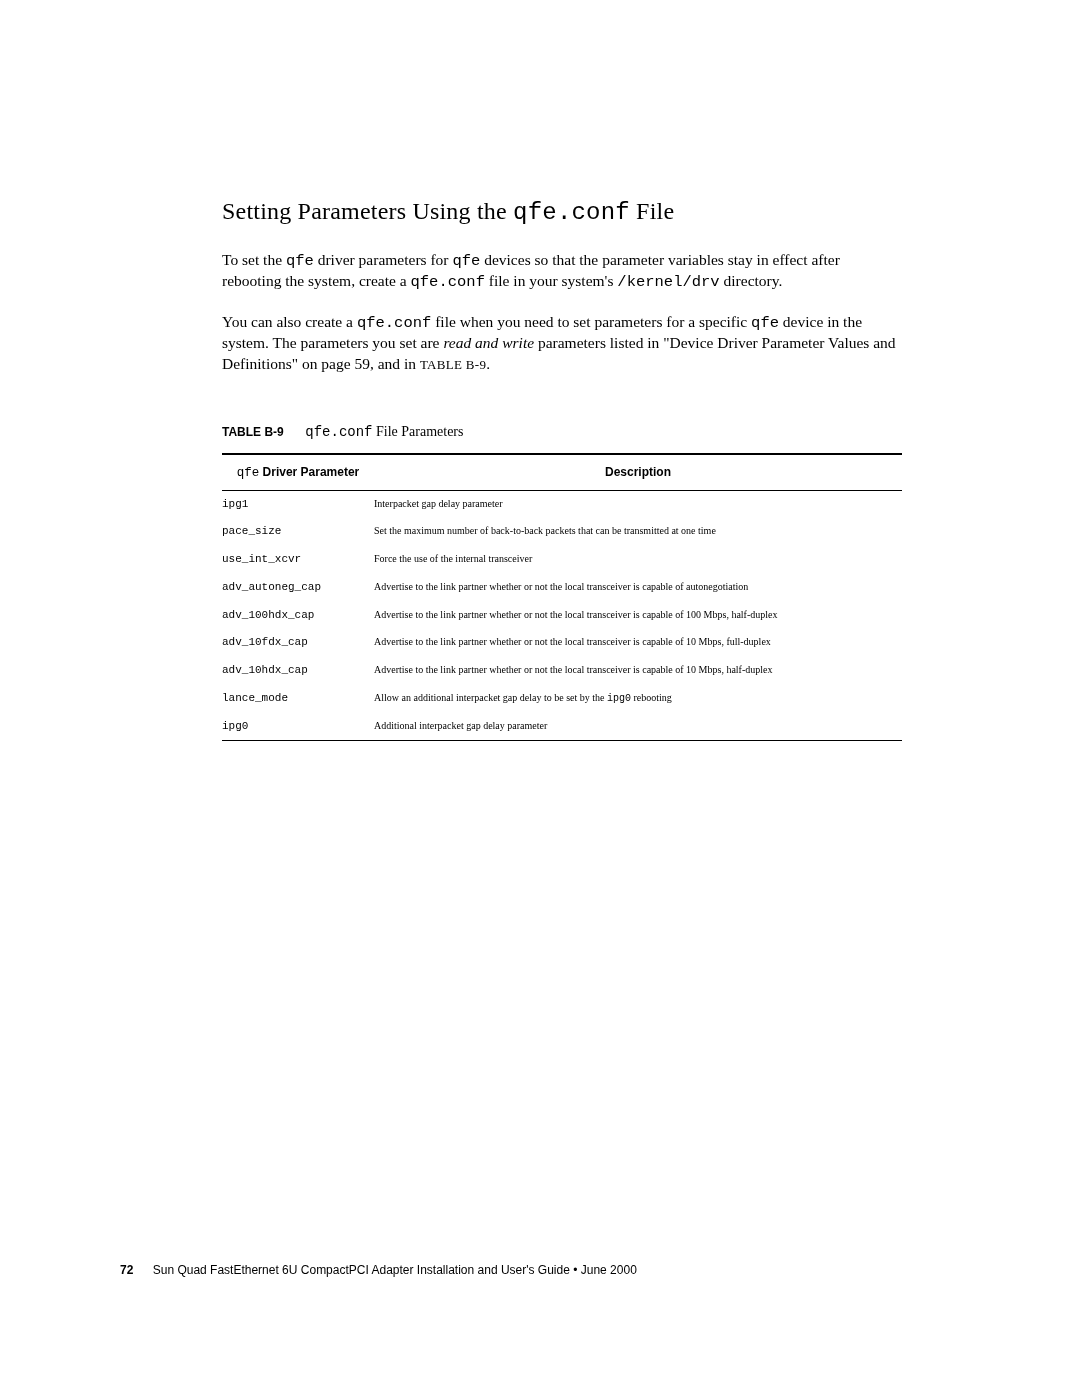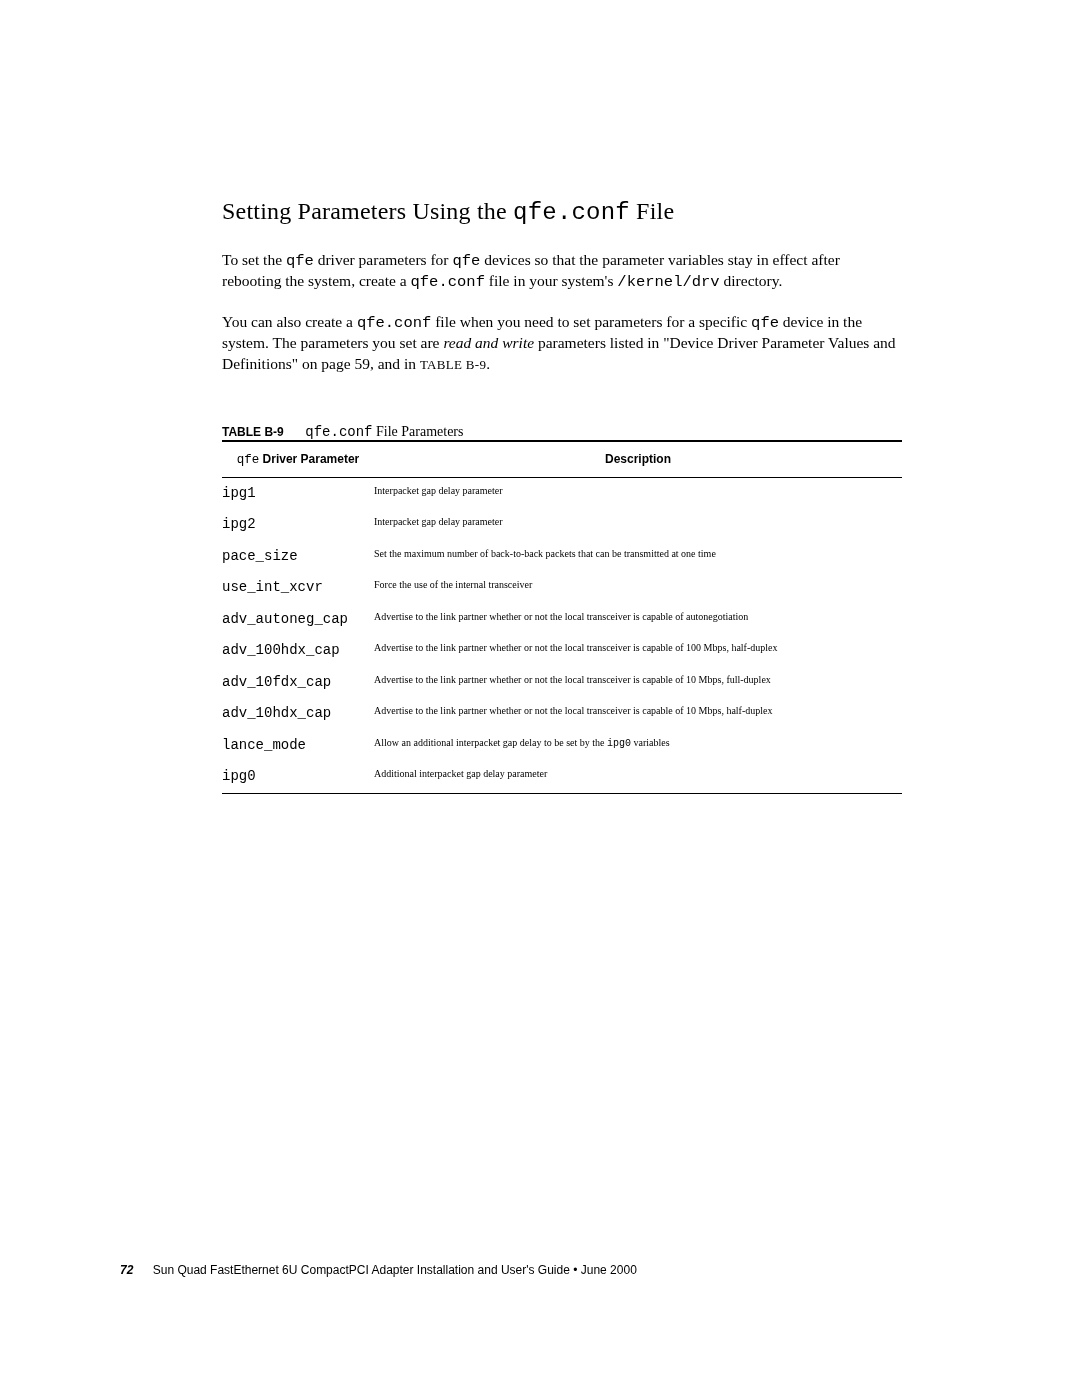--- a/index.html
+++ b/index.html
@@ -33,21 +33,21 @@
     }
     p.body .em {
       font-style: italic;
     }
     p.body .sc {
       font-size: 13px;
       letter-spacing: 0.3px;
     }
     .caption-row {
       margin-top: 50px;
-      margin-bottom: 0;
+      margin-bottom: 13px;
       font-size: 14px;
     }
     .caption-row .table-label {
       font-family: "Helvetica Neue", Helvetica, Arial, sans-serif;
       font-weight: bold;
       font-size: 12px;
       margin-right: 18px;
     }
     table.param-table {
       width: 100%;
@@ -71,37 +71,36 @@
       font-size: 12.5px;
     }
     table.param-table tbody td {
       vertical-align: top;
       padding: 7px 8px 7px 0;
       font-size: 10px;
       line-height: 1.25;
     }
     table.param-table tbody td.param-name {
       font-family: "Courier New", Courier, monospace;
-      font-size: 14px;
+      font-size: 11px;
       white-space: nowrap;
     }
     .after-table {
       margin-top: 14px;
     }
     .footer {
       position: absolute;
       left: 120px;
       bottom: 120px;
       font-family: "Helvetica Neue", Helvetica, Arial, sans-serif;
       font-size: 12px;
     }
     .footer .pn {
       font-weight: bold;
       margin-right: 16px;
-      font-style: italic;
     }
   </style>
 </head>
 <body>
 
 <div class="page">
   <h1 class="title">
     <span>Setting Parameters Using the </span><span class="code">qfe.conf</span><span> File</span>
   </h1>
 
@@ -126,24 +125,20 @@
         </th>
         <th>Description</th>
       </tr>
     </thead>
     <tbody id="table-body">
     <tr>
           <td class="param-name">ipg1</td>
           <td><span>Interpacket gap delay parameter</span></td>
         </tr>
         <tr>
-          <td class="param-name">ipg2</td>
-          <td><span>Interpacket gap delay parameter</span></td>
-        </tr>
-        <tr>
           <td class="param-name">pace_size</td>
           <td><span>Set the maximum number of back-to-back packets that can be transmitted at one time</span></td>
         </tr>
         <tr>
           <td class="param-name">use_int_xcvr</td>
           <td><span>Force the use of the internal transceiver</span></td>
         </tr>
         <tr>
           <td class="param-name">adv_autoneg_cap</td>
           <td><span>Advertise to the link partner whether or not the local transceiver is capable of autonegotiation</span></td>
@@ -155,21 +150,21 @@
         <tr>
           <td class="param-name">adv_10fdx_cap</td>
           <td><span>Advertise to the link partner whether or not the local transceiver is capable of 10 Mbps, full-duplex</span></td>
         </tr>
         <tr>
           <td class="param-name">adv_10hdx_cap</td>
           <td><span>Advertise to the link partner whether or not the local transceiver is capable of 10 Mbps, half-duplex</span></td>
         </tr>
         <tr>
           <td class="param-name">lance_mode</td>
-          <td><span>Allow an additional interpacket gap delay to be set by the </span><span class="code">ipg0</span><span> variables</span></td>
+          <td><span>Allow an additional interpacket gap delay to be set by the </span><span class="code">ipg0</span><span> rebooting</span></td>
         </tr>
         <tr>
           <td class="param-name">ipg0</td>
           <td><span>Additional interpacket gap delay parameter</span></td>
         </tr>
       </tbody>
   </table>
 
 </div>
 

